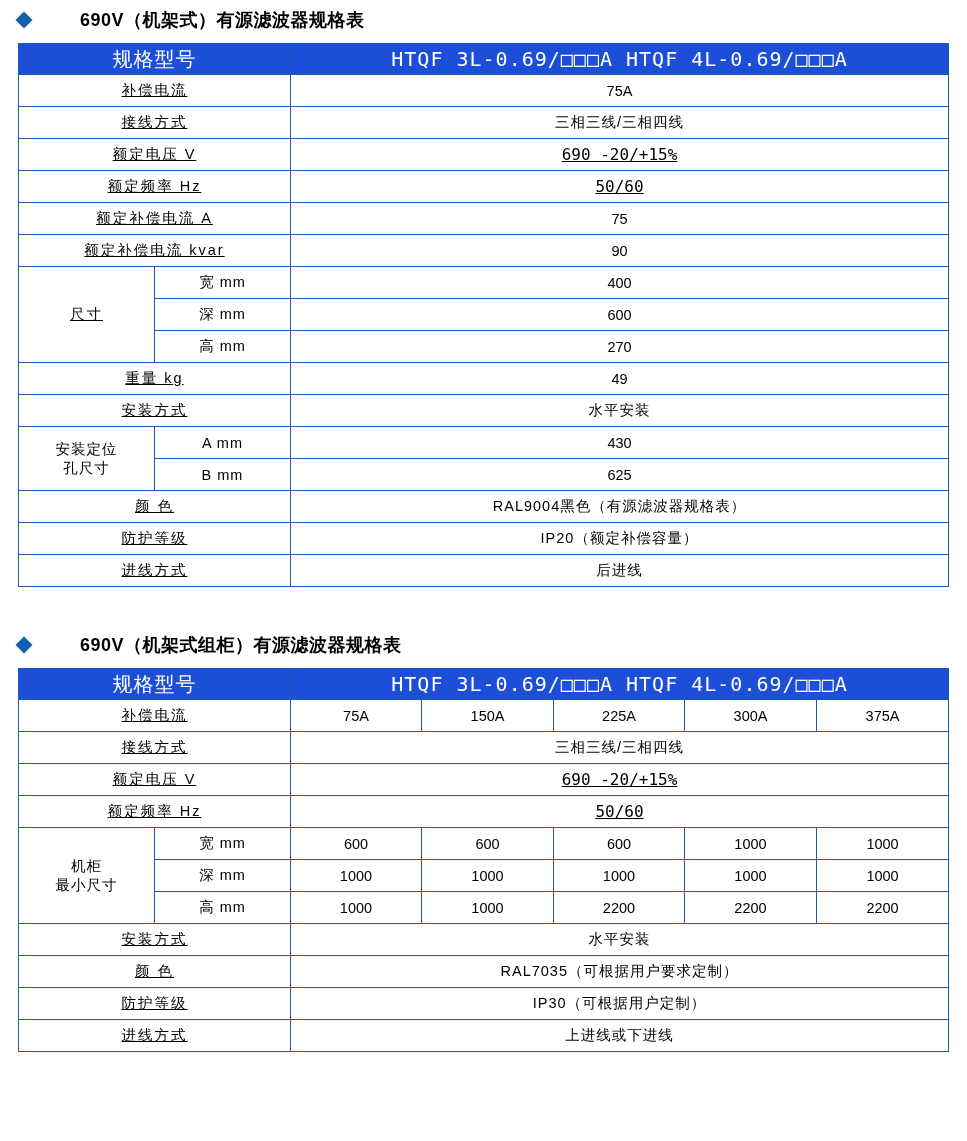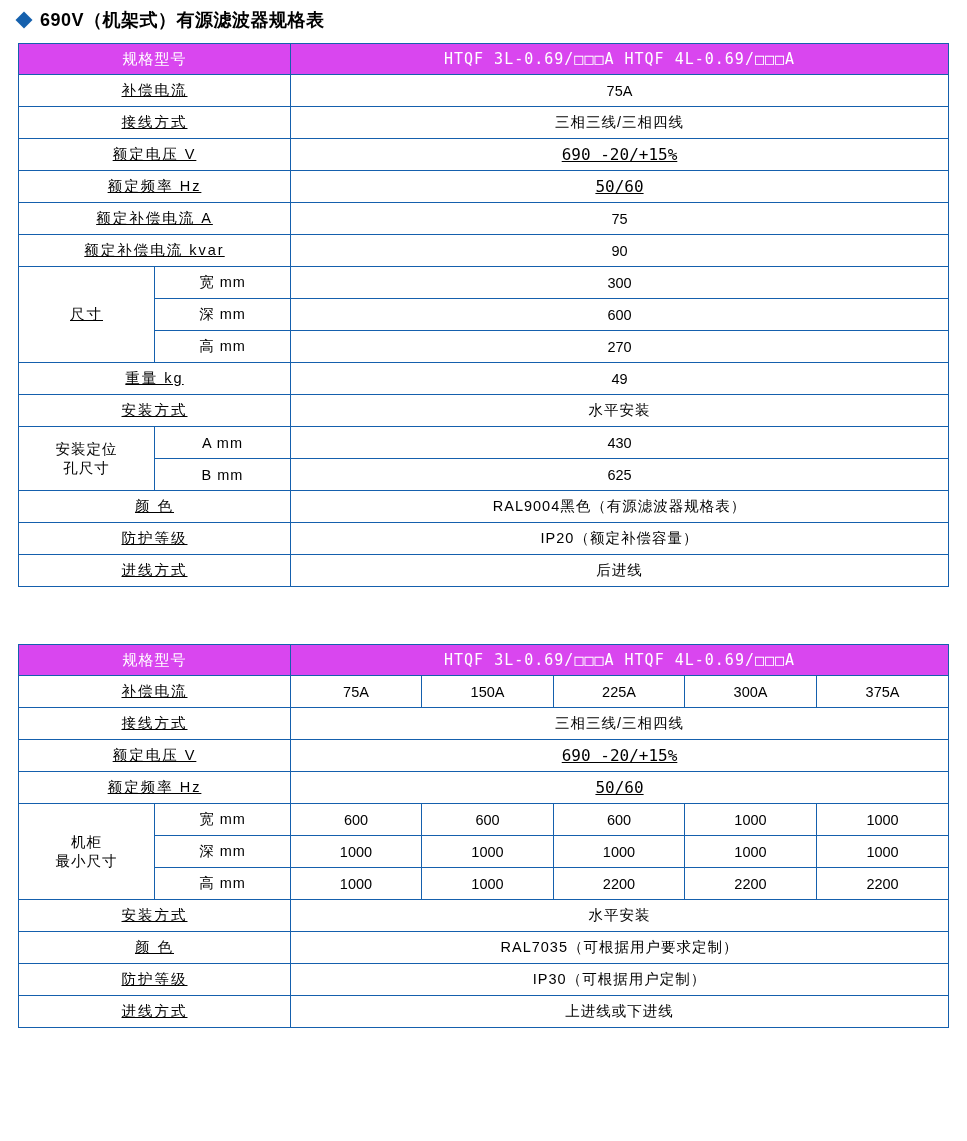--- a/index.html
+++ b/index.html
@@ -22,20 +22,21 @@
     box-sizing: border-box;
     padding: 0 18px;
   }
   .section-title {
     display: flex;
     align-items: center;
     font-size: 18px;
     font-weight: bold;
     letter-spacing: 0.5px;
     color: #000;
+    gap: 40px;
   }
   .diamond-shape {
     width: 12px;
     height: 12px;
     background: #1560ad;
     transform: rotate(45deg);
     margin-right: 10px;
     flex: 0 0 auto;
   }
   .title-1 { padding-top: 8px; }
@@ -51,23 +52,23 @@
   table.spec td, table.spec th {
     border: 1px solid #1560ad;
     padding: 0;
     height: 31px;
     text-align: center;
     vertical-align: middle;
     font-weight: normal;
     color: #000;
   }
   table.spec thead th {
-    background: #d946ef;
+    background: #1d4ed8;
     color: #ffffff;
-    font-size: 15px;
+    font-size: 20px;
     height: 30px;
     letter-spacing: 1px;
   }
   td.label {
     text-align: left;
     padding-left: 28px;
     letter-spacing: 2px;
     text-decoration: underline;
   }
   td.label-sub {
@@ -138,21 +139,21 @@
         <td>75</td>
       </tr>
       <tr>
         <td class="label" colspan="2">额定补偿电流 kvar</td>
         <td>90</td>
       </tr>
 
       <tr>
         <td class="label" rowspan="3">尺寸</td>
         <td class="label-sub">宽 mm</td>
-        <td>300</td>
+        <td>400</td>
       </tr>
       <tr>
         <td class="label-sub">深 mm</td>
         <td>600</td>
       </tr>
       <tr>
         <td class="label-sub">高 mm</td>
         <td>270</td>
       </tr>
 
@@ -188,20 +189,24 @@
       </tr>
       <tr>
         <td class="label" colspan="2">进线方式</td>
         <td class="val-cn">后进线</td>
       </tr>
     </tbody>
   </table>
 
   <div class="gap-block"></div>
 
+  <div class="section-title title-2">
+    <span class="diamond-shape"></span>
+    <span>690V（机架式组柜）有源滤波器规格表</span>
+  </div>
 
   <table class="spec">
     <colgroup>
       <col style="width:136px">
       <col style="width:136px">
       <col style="width:131px">
       <col style="width:132px">
       <col style="width:131px">
       <col style="width:132px">
       <col style="width:132px">

